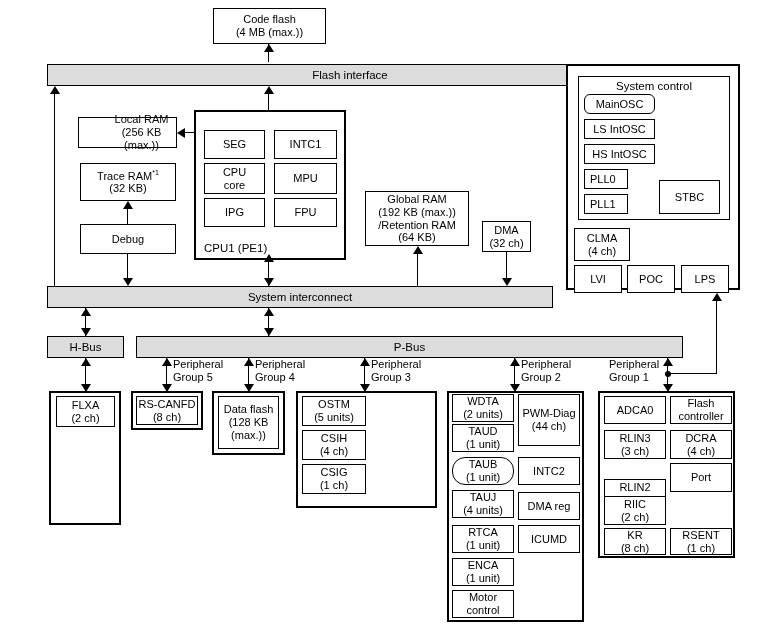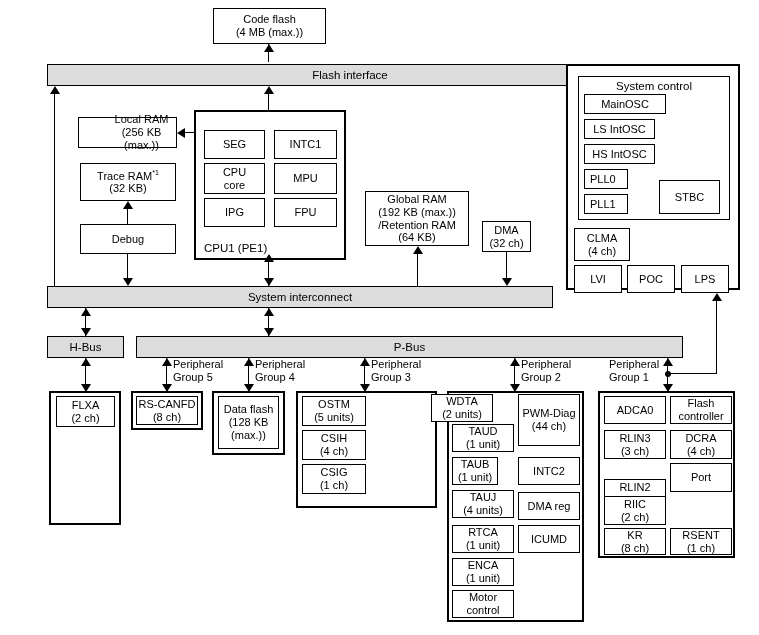--- a/index.html
+++ b/index.html
@@ -157,21 +157,21 @@
   <div class="arrow up" style="left:413px;top:246px;"></div>
 
   <div class="vline" style="left:506px;top:252px;height:26px;"></div>
   <div class="arrow down" style="left:502px;top:278px;"></div>
 
   <div class="container" style="left:566px;top:64px;width:174px;height:226px;"></div>
   <div class="box" style="left:578px;top:76px;width:152px;height:144px;display:block;">
     <div class="sysctl-title">System control</div>
   </div>
 
-  <div class="box" style="left:584px;top:94px;width:82px;height:20px;">MainOSC</div>
+  <div class="box" style="left:584px;top:94px;width:71px;height:20px;border-radius:6px;">MainOSC</div>
   <div class="box" style="left:584px;top:119px;width:71px;height:20px;">LS IntOSC</div>
   <div class="box" style="left:584px;top:144px;width:71px;height:20px;">HS IntOSC</div>
   <div class="box" style="left:584px;top:169px;width:44px;height:20px;justify-content:flex-start;padding-left:5px;">PLL0</div>
   <div class="box" style="left:584px;top:194px;width:44px;height:20px;justify-content:flex-start;padding-left:5px;">PLL1</div>
   <div class="box" style="left:659px;top:180px;width:61px;height:34px;">STBC</div>
 
   <div class="box" style="left:574px;top:228px;width:56px;height:33px;">CLMA
 (4 ch)</div>
   <div class="box" style="left:574px;top:265px;width:48px;height:28px;">LVI</div>
   <div class="box" style="left:627px;top:265px;width:48px;height:28px;">POC</div>
@@ -251,25 +251,25 @@
   <div class="container" style="left:296px;top:391px;width:141px;height:117px;"></div>
   <div class="box" style="left:302px;top:396px;width:64px;height:30px;">OSTM
 (5 units)</div>
   <div class="box" style="left:302px;top:430px;width:64px;height:30px;">CSIH
 (4 ch)</div>
   <div class="box" style="left:302px;top:464px;width:64px;height:30px;">CSIG
 (1 ch)</div>
 
   <div class="container" style="left:447px;top:391px;width:137px;height:231px;"></div>
 
-  <div class="box" style="left:431px;top:394px;width:62px;height:28px;">WDTA
+  <div class="box" style="left:452px;top:394px;width:62px;height:28px;">WDTA
 (2 units)</div>
   <div class="box" style="left:452px;top:424px;width:62px;height:28px;">TAUD
 (1 unit)</div>
-  <div class="box" style="left:452px;top:457px;width:46px;height:28px;">TAUB
+  <div class="box" style="left:452px;top:457px;width:62px;height:28px;border-radius:13px;">TAUB
 (1 unit)</div>
   <div class="box" style="left:452px;top:490px;width:62px;height:28px;">TAUJ
 (4 units)</div>
   <div class="box" style="left:452px;top:525px;width:62px;height:28px;">RTCA
 (1 unit)</div>
   <div class="box" style="left:452px;top:558px;width:62px;height:28px;">ENCA
 (1 unit)</div>
   <div class="box" style="left:452px;top:590px;width:62px;height:28px;">Motor
 control</div>
 

